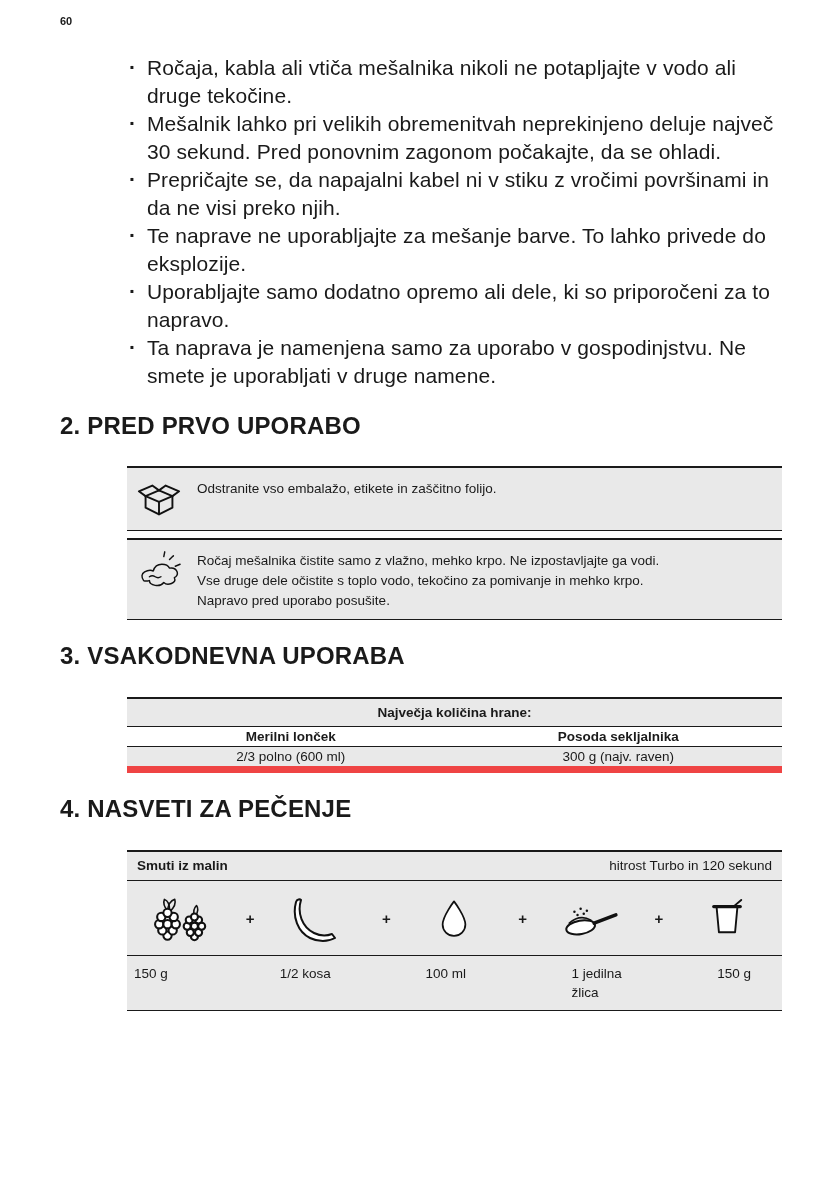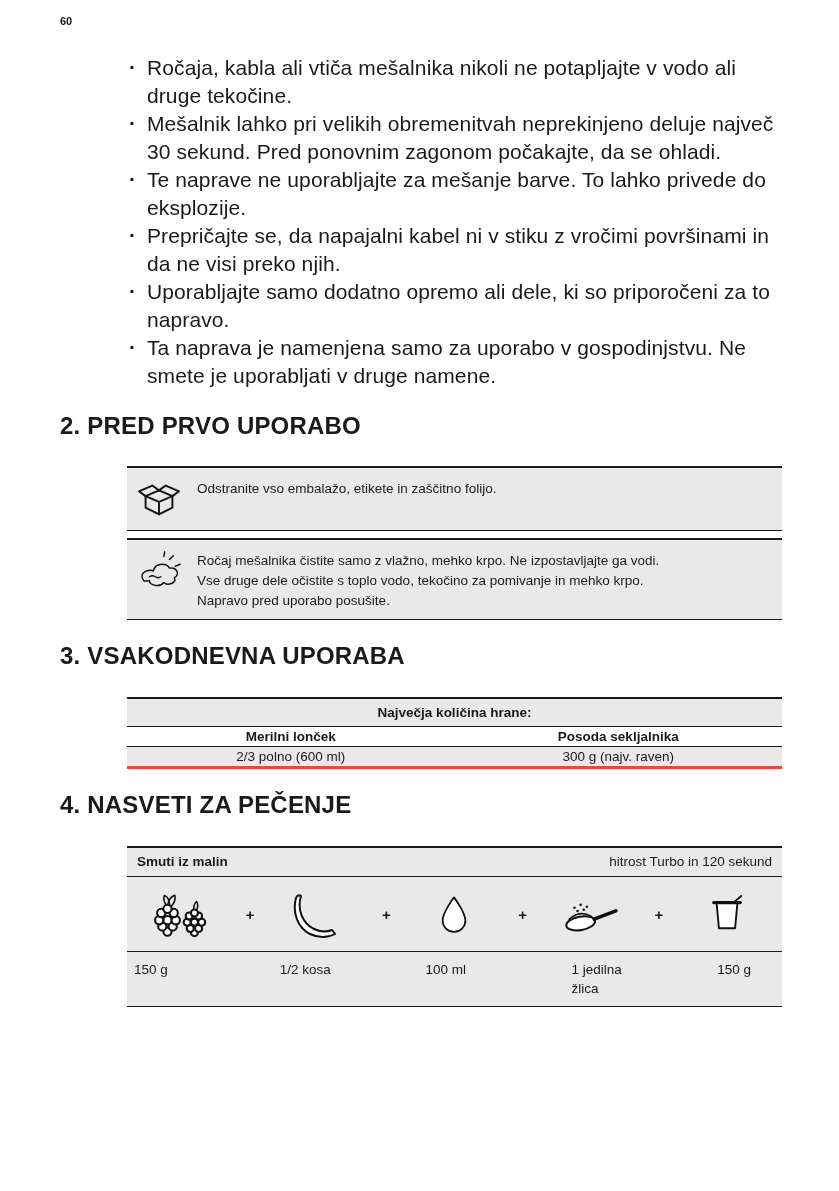--- a/index.html
+++ b/index.html
@@ -26,21 +26,21 @@
     margin:26px 0 0 67px; background:#e9e9e9;
     border-top:2px solid #1a1a1a; border-bottom:1px solid #1a1a1a;
     display:flex; gap:15px; padding:8px 12px 8px 9px; align-items:flex-start;
     min-height:58px;
   }
   .note-box.second { margin-top:7px; }
   .note-icon { flex:0 0 46px; height:46px; display:flex; align-items:center; justify-content:center; }
   .note-text { margin:3px 0 0; font-size:13.5px; line-height:20px; white-space:pre-line; }
 
   .qty-table {
-    margin:27px 0 0 67px; border-top:2px solid #1a1a1a; border-bottom:3px solid #ef4444;
+    margin:27px 0 0 67px; border-top:2px solid #1a1a1a; border-bottom:7px solid #ef4444;
     font-size:13.5px;
   }
   .qty-title { background:#e9e9e9; text-align:center; font-weight:700; padding:6px 0; }
   .qty-row { display:grid; grid-template-columns:1fr 1fr; border-top:1px solid #1a1a1a; }
   .qty-row > div { text-align:center; padding:2px 0; }
   .qty-head { background:#fff; font-weight:700; }
   .qty-vals { background:#e9e9e9; }
 
   .recipe {
     margin:27px 0 0 67px; border-top:2px solid #1a1a1a; border-bottom:1px solid #1a1a1a;
@@ -72,22 +72,22 @@
 </head>
 <body>
 
 <div class="page">
 
   <div class="page-number">60</div>
 
   <ul class="safety-list">
     <li><span>Ročaja, kabla ali vtiča mešalnika nikoli ne potapljajte v vodo ali druge tekočine.</span></li>
     <li><span>Mešalnik lahko pri velikih obremenitvah neprekinjeno deluje največ 30 sekund. Pred ponovnim zagonom počakajte, da se ohladi.</span></li>
+    <li><span>Prepričajte se, da napajalni kabel ni v stiku z vročimi površinami in da ne visi preko njih.</span></li>
     <li><span>Te naprave ne uporabljajte za mešanje barve. To lahko privede do eksplozije.</span></li>
-    <li><span>Prepričajte se, da napajalni kabel ni v stiku z vročimi površinami in da ne visi preko njih.</span></li>
     <li><span>Uporabljajte samo dodatno opremo ali dele, ki so priporočeni za to napravo.</span></li>
     <li><span>Ta naprava je namenjena samo za uporabo v gospodinjstvu. Ne smete je uporabljati v druge namene.</span></li>
   </ul>
 
   <h2 class="section-heading">2. PRED PRVO UPORABO</h2>
 
   <div class="note-box">
     <span class="note-icon">
       <svg class="icon" width="46" height="46" viewBox="0 0 48 48">
         <path d="M10 21 L24 15 L38 21 L24 27 Z"></path>

